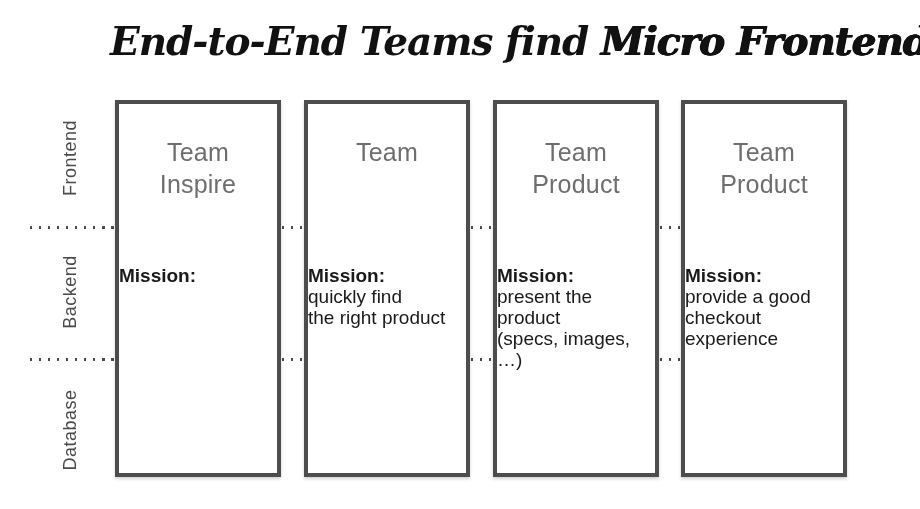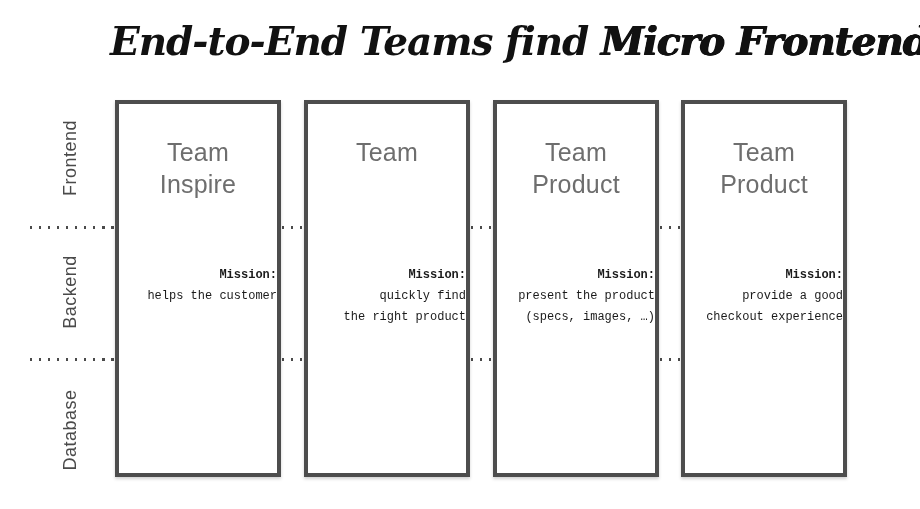--- a/index.html
+++ b/index.html
@@ -93,25 +93,24 @@
     font-size: 25px;
     line-height: 32px;
     color: #6e6e6e;
     letter-spacing: 0.2px;
   }
   .mission {
     position: absolute;
     top: 161px;
     left: 0;
     right: 0;
-    text-align: right;
-    font-size: 12px;
+    text-align: left;
+    font-size: 19px;
     line-height: 21px;
     color: #1a1a1a;
-    font-family: Liberation Mono, monospace;
   }
   .mission .mission-label {
     font-weight: bold;
   }
 </style>
 </head>
 <body>
 
 <div class="canvas">
 
@@ -124,21 +123,21 @@
   <div class="dotted-line line-1"></div>
   <div class="dotted-line line-2"></div>
 
   <div class="team-box pos-1">
     <div class="team-name">
       <span>Team</span><br>
       <span>Inspire</span>
     </div>
     <div class="mission">
       <span class="mission-label">Mission:</span><br>
-      <span>helps the customer</span><br>
+      <br>
     </div>
   </div>
 
   <div class="team-box pos-2">
     <div class="team-name">
       <span>Team</span><br>
     </div>
     <div class="mission">
       <span class="mission-label">Mission:</span><br>
       <span>quickly find</span><br>

